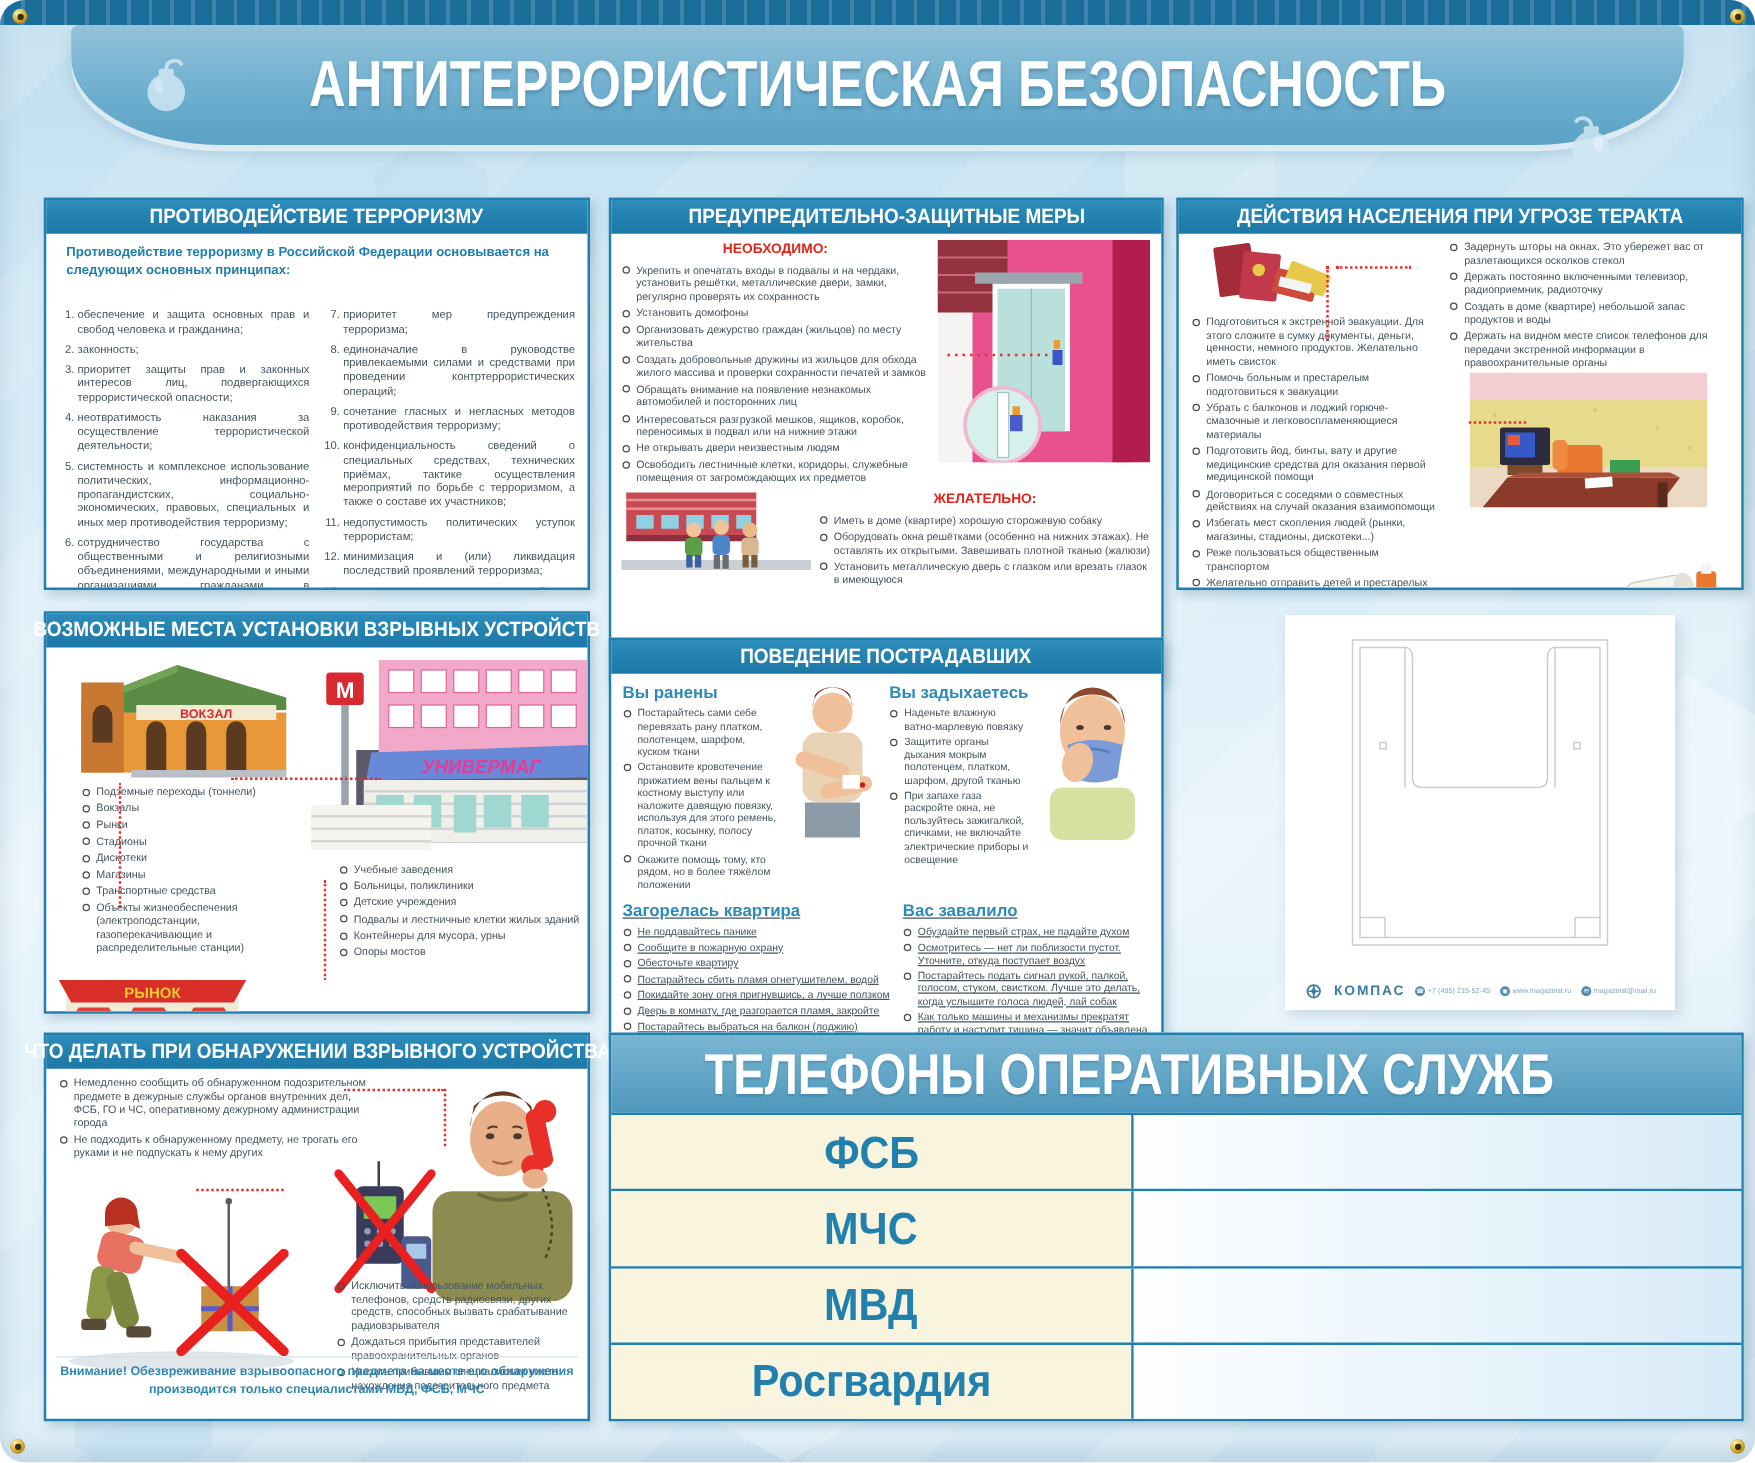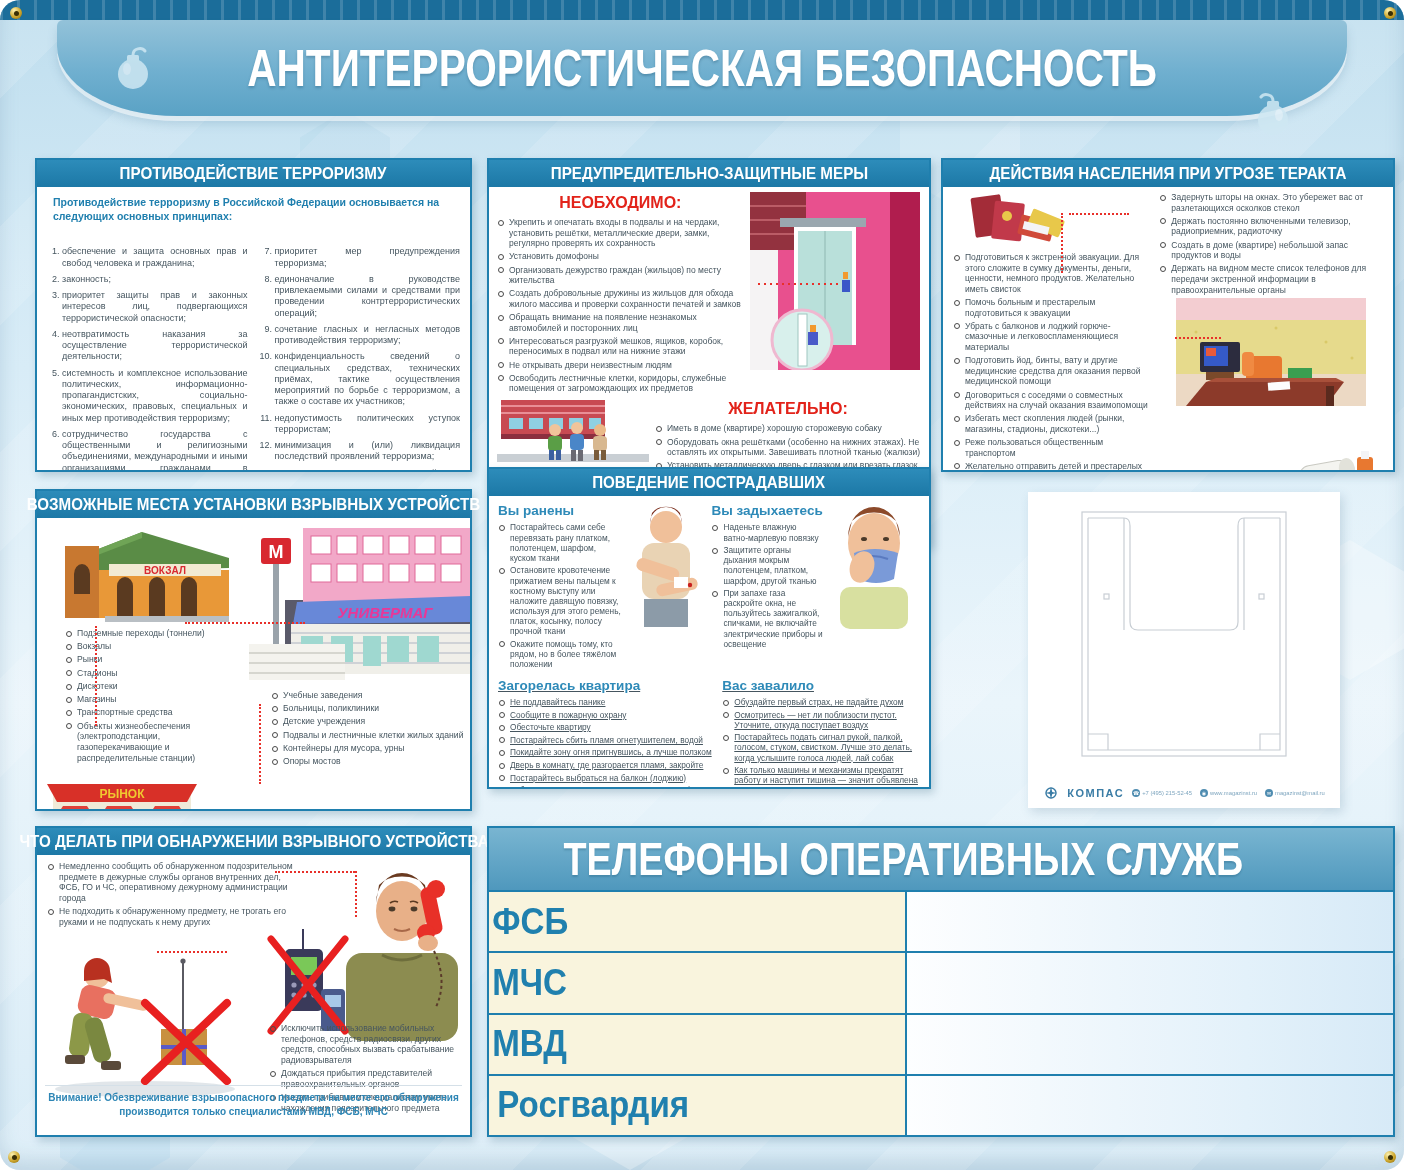--- a/index.html
+++ b/index.html
@@ -31,31 +31,31 @@
   
   .b{list-style:none;margin:0;padding:0;}
   .b>li{position:relative;padding-left:12px;margin-bottom:3.5px;}
   .b>li::before{content:"";position:absolute;left:1px;top:2.6px;width:4px;height:4px;border:1.4px solid #4a4a4a;border-radius:50%;}
   .tight>li{margin-bottom:2.5px;}
   ol.num{margin:0;padding-left:15px;}
   ol.num>li{margin-bottom:5px;text-align:justify;}
   .subtitle{color:#1f7fae;font-weight:bold;font-size:10.5px;text-align:left;margin:2px 6px 7px;line-height:1.35;}
   .cols{display:flex;gap:12px;}
   .cols>div{flex:1;margin-top:16px;}
-  .red-head{color:#e2231a;font-weight:bold;font-size:16px;text-align:center;margin:1px 0 4px;}
+  .red-head{color:#e2231a;font-weight:bold;font-size:11px;text-align:center;margin:1px 0 4px;}
   .blue-foot{color:#2e86b5;font-weight:bold;font-size:10.5px;text-align:center;line-height:1.4;}
   .sec-head{color:#2e8ab8;font-weight:bold;font-size:13.5px;margin:2px 0 3px;}
   .dot{position:absolute;border-top:2px dotted #e8302a;}
   .dotv{position:absolute;border-left:2px dotted #e8302a;}
   
   .ph-head{height:62px;background:linear-gradient(180deg,#79b5d1,#4f98bd);display:flex;align-items:center;}
   .ph-head span{color:#fff;font-weight:bold;font-size:46px;transform:scaleX(.82);white-space:nowrap;text-shadow:0 2px 2px rgba(20,70,100,.25);}
   .ph-rows{display:flex;flex-direction:column;height:calc(100% - 62px);}
   .ph-row{flex:1;display:flex;border-top:2px solid #1f7fae;}
-  .ph-label{width:46%;background:#f9f4dd;border-right:2px solid #1f7fae;display:flex;align-items:center;justify-content:flex-start;}
+  .ph-label{width:46%;background:#f9f4dd;border-right:2px solid #1f7fae;display:flex;align-items:center;justify-content:center;}
   .ph-label span{color:#2080ae;font-weight:bold;font-size:36px;transform:scaleX(.92);}
   .ph-value{flex:1;background:linear-gradient(90deg,#fdfeff 0%,#e3f1fa 70%,#d7eaf7 100%);}
   
   .pocket{position:absolute;left:1028px;top:492px;width:312px;height:316px;background:#fff;
     box-shadow:3px 4px 10px rgba(40,90,120,.18);}
   .pocket-foot{position:absolute;left:0;right:0;bottom:8px;display:flex;align-items:center;justify-content:center;gap:8px;}
   .brand{color:#3a7ca5;font-weight:bold;font-size:11px;letter-spacing:1.5px;}
   .contact{font-size:5.8px;color:#7fa6bf;display:flex;align-items:center;gap:2px;}
   .cicon{width:8px;height:8px;border-radius:50%;background:#4f8cb0;color:#fff;font-size:5px;line-height:8px;text-align:center;}
   .img{position:relative;}
@@ -416,21 +416,21 @@
               <li>Опоры мостов</li>
             </ul>
         </div>
       </div>
       <div class="dotv" style="left:58px;top:108px;height:100px;"></div>
       <div class="dot" style="left:148px;top:104px;width:120px;"></div>
       <div class="dotv" style="left:222px;top:186px;height:80px;"></div>
     </div>
   </div>
 
-  <div class="panel" style="left:487px;top:467px;width:444px;height:322px;">
+  <div class="panel" style="left:487px;top:510px;width:444px;height:322px;">
     <div class="phead">
       <span>ПОВЕДЕНИЕ ПОСТРАДАВШИХ</span>
     </div>
     <div class="pbody" style="font-size:8.3px;line-height:1.22;padding:5px 9px;">
       <div style="display:flex;gap:5px;">
         <div style="width:31%;">
           <div class="sec-head">Вы ранены</div>
           <ul class="b tight">
               <li>Постарайтесь сами себе перевязать рану платком, полотенцем, шарфом, куском ткани</li>
               <li>Остановите кровотечение прижатием вены пальцем к костному выступу или наложите давящую повязку, используя для этого ремень, платок, косынку, полосу прочной ткани</li>

